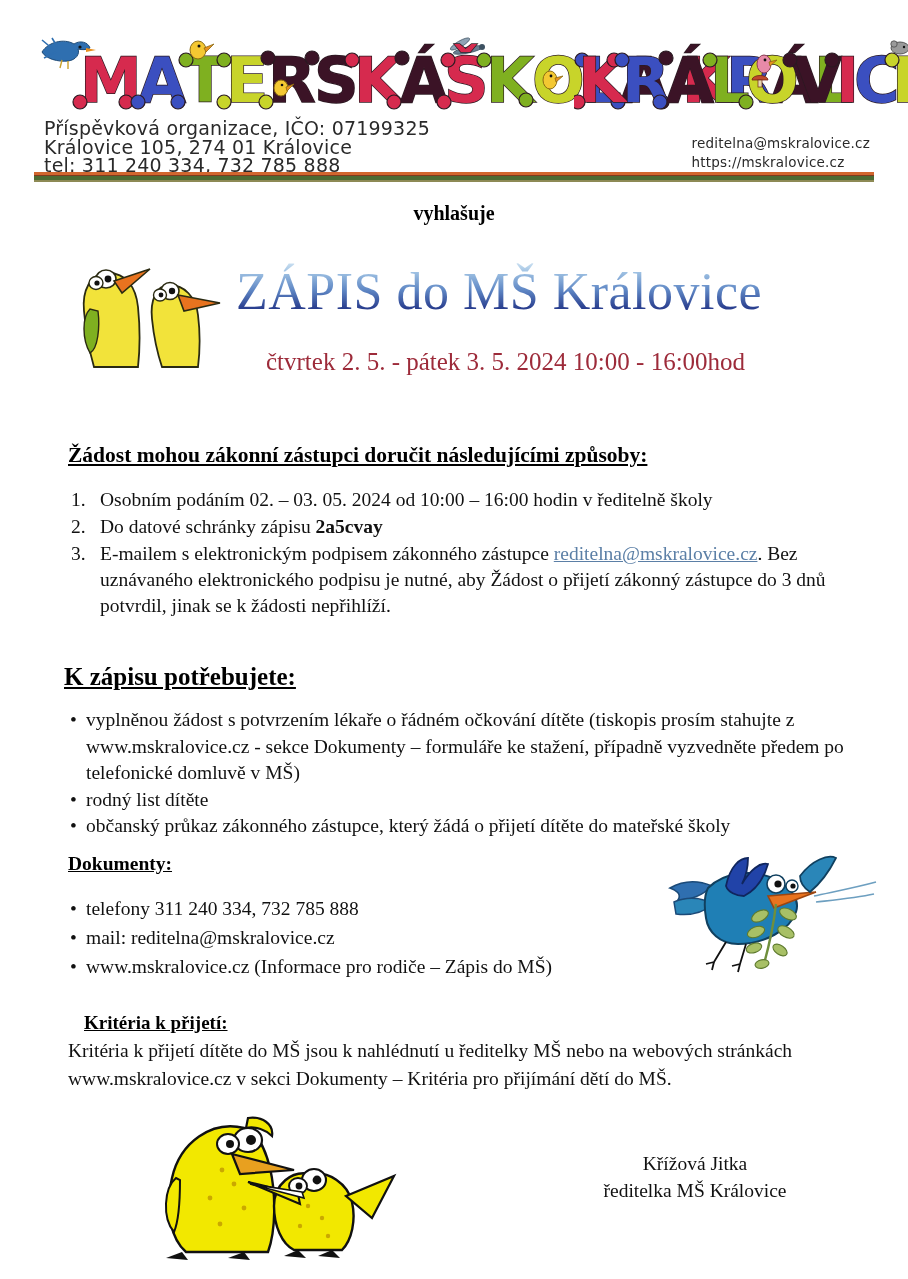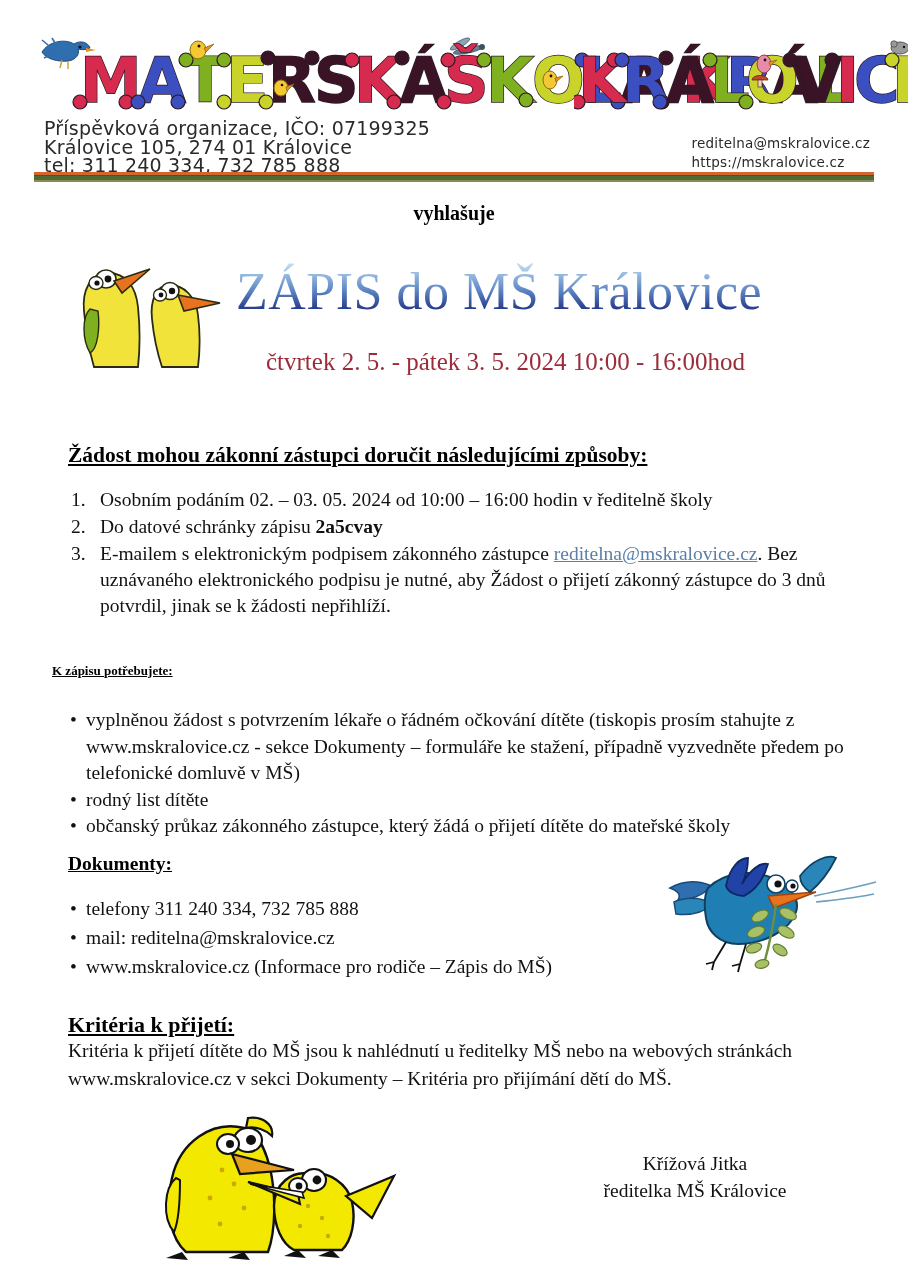--- a/index.html
+++ b/index.html
@@ -147,21 +147,21 @@
     left: 3px; top: 0;
     width: 24px;
     text-align: left;
   }
   .mono-id { font-weight: bold; }
   .maillink {
     color: #5b7fa6;
     text-decoration: underline;
   }
 
-  .h-potrebujete { left: 52px; top: 663px; font-size: 13px; }
+  .h-potrebujete { left: 64px; top: 663px; font-size: 25px; }
 
   .ul-potrebujete {
     left: 68px; top: 707px;
     width: 800px;
     font-size: 19.5px;
     line-height: 26.5px;
   }
   .ul-potrebujete .li {
     position: relative;
     padding-left: 18px;
@@ -179,21 +179,21 @@
     left: 68px; top: 894px;
     width: 540px;
     font-size: 19.5px;
     line-height: 29px;
   }
   .ul-informace .li {
     position: relative;
     padding-left: 18px;
   }
 
-  .h-kriteria { left: 68px; top: 1012px; font-size: 22px; }
+  .h-kriteria { left: 84px; top: 1012px; font-size: 19px; }
   .p-kriteria {
     left: 68px; top: 1037px;
     width: 810px;
     font-size: 19.5px;
     line-height: 28px;
   }
 
   
   .signature {
     position: absolute;

